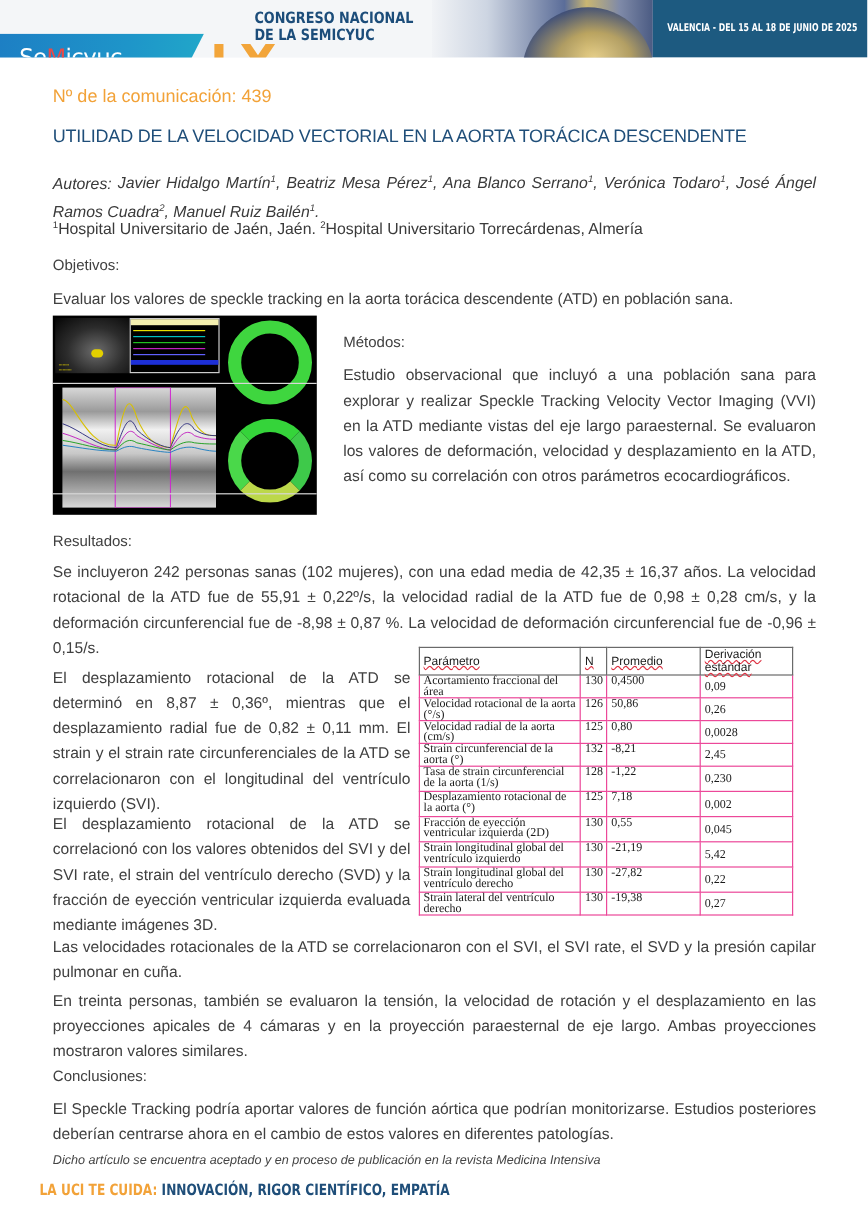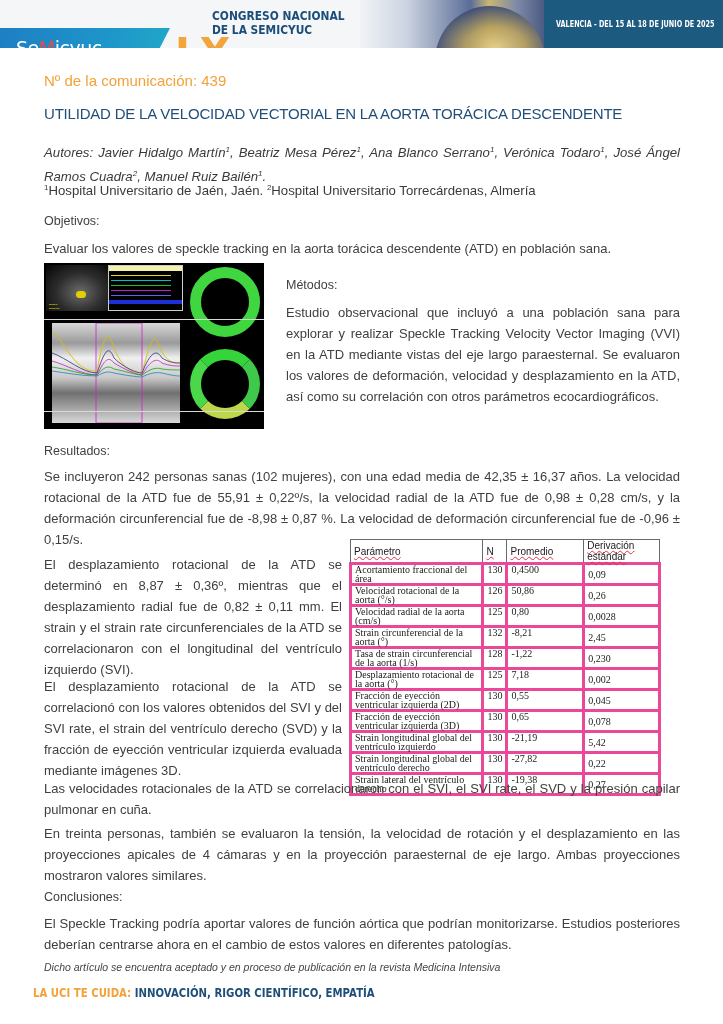--- a/index.html
+++ b/index.html
@@ -51,21 +51,21 @@
   .met-h { position: absolute; left: 286px; top: 278px; }
   .met-p { position: absolute; left: 286px; top: 302px; width: 394px; }
 
   .res-h { position: absolute; left: 44px; top: 444px; }
   .res-p1 { position: absolute; left: 44px; top: 466px; width: 636px; }
   .res-p2 { position: absolute; left: 44px; top: 554px; width: 298px; }
   .res-p3 { position: absolute; left: 44px; top: 676px; width: 298px; }
 
   .tbl { position: absolute; left: 349px; top: 539px; width: 312px; border-collapse: collapse; font-family: "Liberation Serif", serif; font-size: 10px; color: #1a1a1a; }
   .tbl th { font-family: "Liberation Sans", sans-serif; font-weight: normal; text-align: left; padding: 0 3px; height: 11px; border: 1px solid #6a6a6a; text-decoration: underline; text-decoration-color: #d34; text-decoration-style: wavy; text-decoration-thickness: 0.5px; }
-  .tbl td { padding: 0 3px; border: 3px solid #ec4899; line-height: 9px; vertical-align: top; }
+  .tbl td { padding: 0 3px; border: 1px solid #ec4899; line-height: 9px; vertical-align: top; }
   .tbl td.sd { vertical-align: middle; }
   .tbl tr.single td { height: 11px; }
   .tbl tr.double td { height: 21px; }
   .tbl col.c1 { width: 155px; } .tbl col.c2 { width: 22px; } .tbl col.c3 { width: 87px; } .tbl col.c4 { width: 84px; }
 
   .res-p4 { position: absolute; left: 44px; top: 778px; width: 636px; }
   .res-p5 { position: absolute; left: 44px; top: 823px; width: 636px; }
   .conc-h { position: absolute; left: 44px; top: 890px; }
   .conc-p { position: absolute; left: 44px; top: 913px; width: 636px; }
   .note { position: absolute; left: 44px; top: 961px; font-size: 10.5px; font-style: italic; color: #444; }
@@ -191,26 +191,20 @@
         <td>7,18</td>
         <td class="sd">0,002</td>
       </tr>
       <tr class="double">
         <td>Fracción de eyección ventricular izquierda (2D)</td>
         <td>130</td>
         <td>0,55</td>
         <td class="sd">0,045</td>
       </tr>
       <tr class="double">
-        <td>Fracción de eyección ventricular izquierda (3D)</td>
-        <td>130</td>
-        <td>0,65</td>
-        <td class="sd">0,078</td>
-      </tr>
-      <tr class="double">
         <td>Strain longitudinal global del ventrículo izquierdo</td>
         <td>130</td>
         <td>-21,19</td>
         <td class="sd">5,42</td>
       </tr>
       <tr class="double">
         <td>Strain longitudinal global del ventrículo derecho</td>
         <td>130</td>
         <td>-27,82</td>
         <td class="sd">0,22</td>

